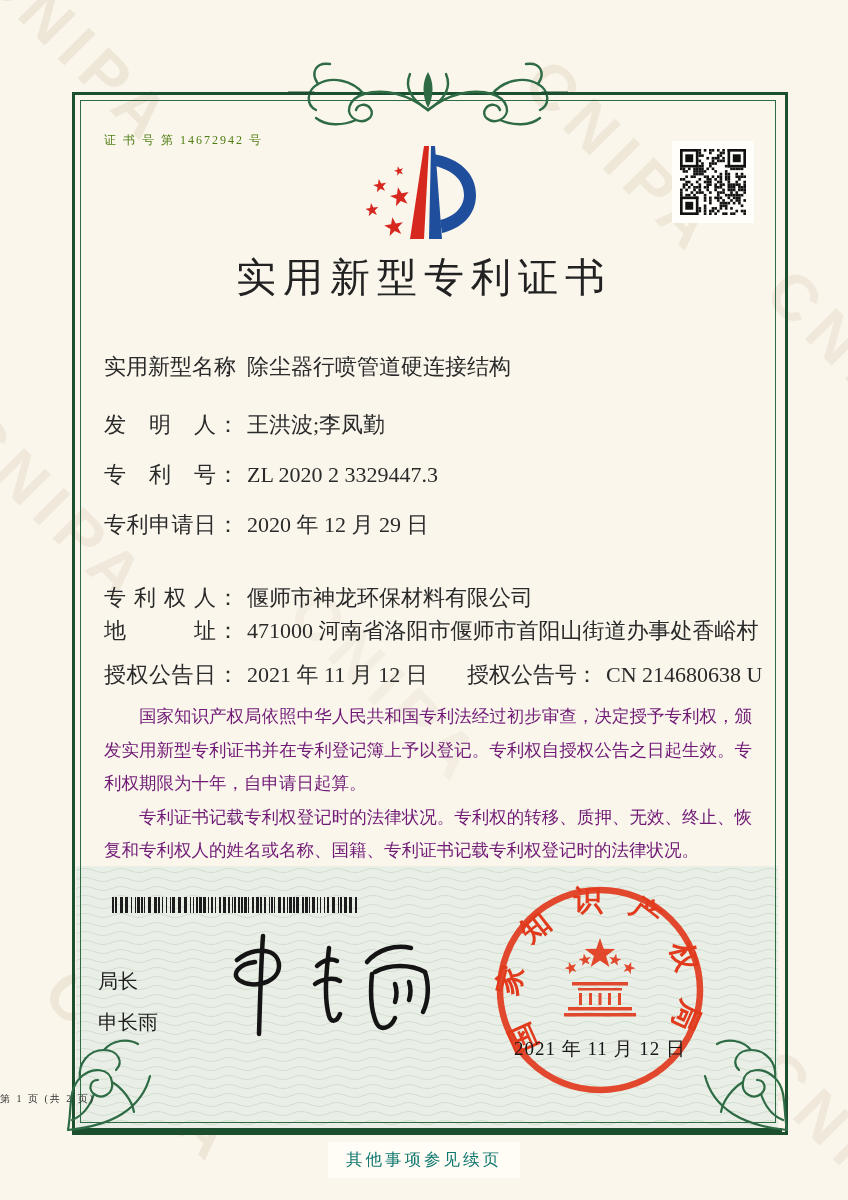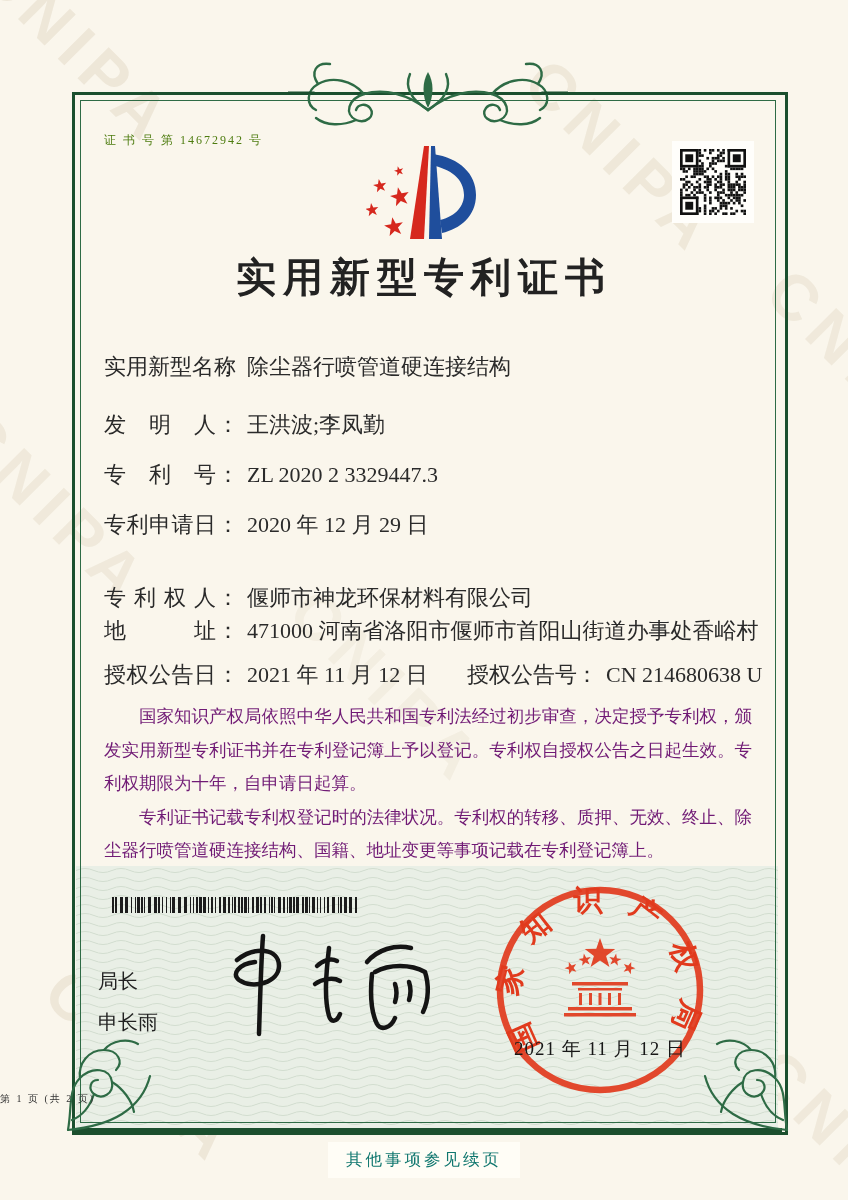--- a/index.html
+++ b/index.html
@@ -29,21 +29,21 @@
   .band-bottom-line{ position:absolute; left:72px; top:1128px; width:710px; height:4px; background:#1b4f2e; }
   .band-bottom-line2{ position:absolute; left:72px; top:1134px; width:710px; height:1px; background:#4f8a65; }
   .cert-no{
     position:absolute; left:104px; top:132px; font-size:12px; letter-spacing:2px; color:#4d7c0f;
   }
   .logo{ position:absolute; left:366px; top:142px; }
   .qr-box{ position:absolute; left:672px; top:141px; width:82px; height:82px; background:#fffefb; }
   .qr-box svg{ position:absolute; left:8px; top:8px; }
   .title{
     position:absolute; left:0; top:250px; width:100%; text-align:center;
-    font-size:40px; font-weight:bold; letter-spacing:7px; color:#222;
+    font-size:40px; font-weight:normal; letter-spacing:7px; color:#222;
   }
   .fields{ position:absolute; left:104px; top:0; width:648px; }
   .field-row{ position:absolute; left:0; font-size:22px; white-space:nowrap; color:#2a2a2a; }
   .flabel{
     display:inline-block; width:112px; text-align:justify; text-align-last:justify;
     vertical-align:bottom;
   }
   .fcolon{ margin-left:1px; }
   .fvalue{ margin-left:8px; }
   .fvalue-fixed{ display:inline-block; width:220px; margin-left:8px; }
@@ -412,21 +412,21 @@
       <div class="field-row" style="top: 410px;"><span class="flabel">发明人</span><span class="fcolon">：</span><span class="fvalue">王洪波;李凤勤</span></div>
       <div class="field-row" style="top: 460px;"><span class="flabel">专利号</span><span class="fcolon">：</span><span class="fvalue">ZL 2020 2 3329447.3</span></div>
       <div class="field-row" style="top: 510px;"><span class="flabel">专利申请日</span><span class="fcolon">：</span><span class="fvalue">2020 年 12 月 29 日</span></div>
       <div class="field-row" style="top: 583px;"><span class="flabel">专利权人</span><span class="fcolon">：</span><span class="fvalue">偃师市神龙环保材料有限公司</span></div>
       <div class="field-row" style="top: 616px;"><span class="flabel">地址</span><span class="fcolon">：</span><span class="fvalue">471000  河南省洛阳市偃师市首阳山街道办事处香峪村</span></div>
       <div class="field-row" style="top: 660px;"><span class="flabel">授权公告日</span><span class="fcolon">：</span><span class="fvalue-fixed">2021 年 11 月 12 日</span><span class="flabel2">授权公告号</span><span class="fcolon">：</span><span class="fvalue">CN 214680638 U</span></div>
     </div>
 
   <div class="paragraphs">
     <p>国家知识产权局依照中华人民共和国专利法经过初步审查，决定授予专利权，颁发实用新型专利证书并在专利登记簿上予以登记。专利权自授权公告之日起生效。专利权期限为十年，自申请日起算。</p>
-    <p>专利证书记载专利权登记时的法律状况。专利权的转移、质押、无效、终止、除尘器行喷管道硬连接结构、国籍、地址变更等事项记载在专利登记簿上。</p>
+    <p>专利证书记载专利权登记时的法律状况。专利权的转移、质押、无效、终止、恢复和专利权人的姓名或名称、国籍、专利证书记载专利权登记时的法律状况。</p>
   </div>
 
   <svg class="barcode" id="barcodeSvg" width="252" height="16">
       <rect x="0" y="0" width="2" height="16" fill="#1c1c1c"></rect>
       <rect x="3" y="0" width="2" height="16" fill="#1c1c1c"></rect>
       <rect x="8" y="0" width="3" height="16" fill="#1c1c1c"></rect>
       <rect x="13" y="0" width="3" height="16" fill="#1c1c1c"></rect>
       <rect x="19" y="0" width="1" height="16" fill="#1c1c1c"></rect>
       <rect x="23" y="0" width="1" height="16" fill="#1c1c1c"></rect>
       <rect x="25" y="0" width="3" height="16" fill="#1c1c1c"></rect>

